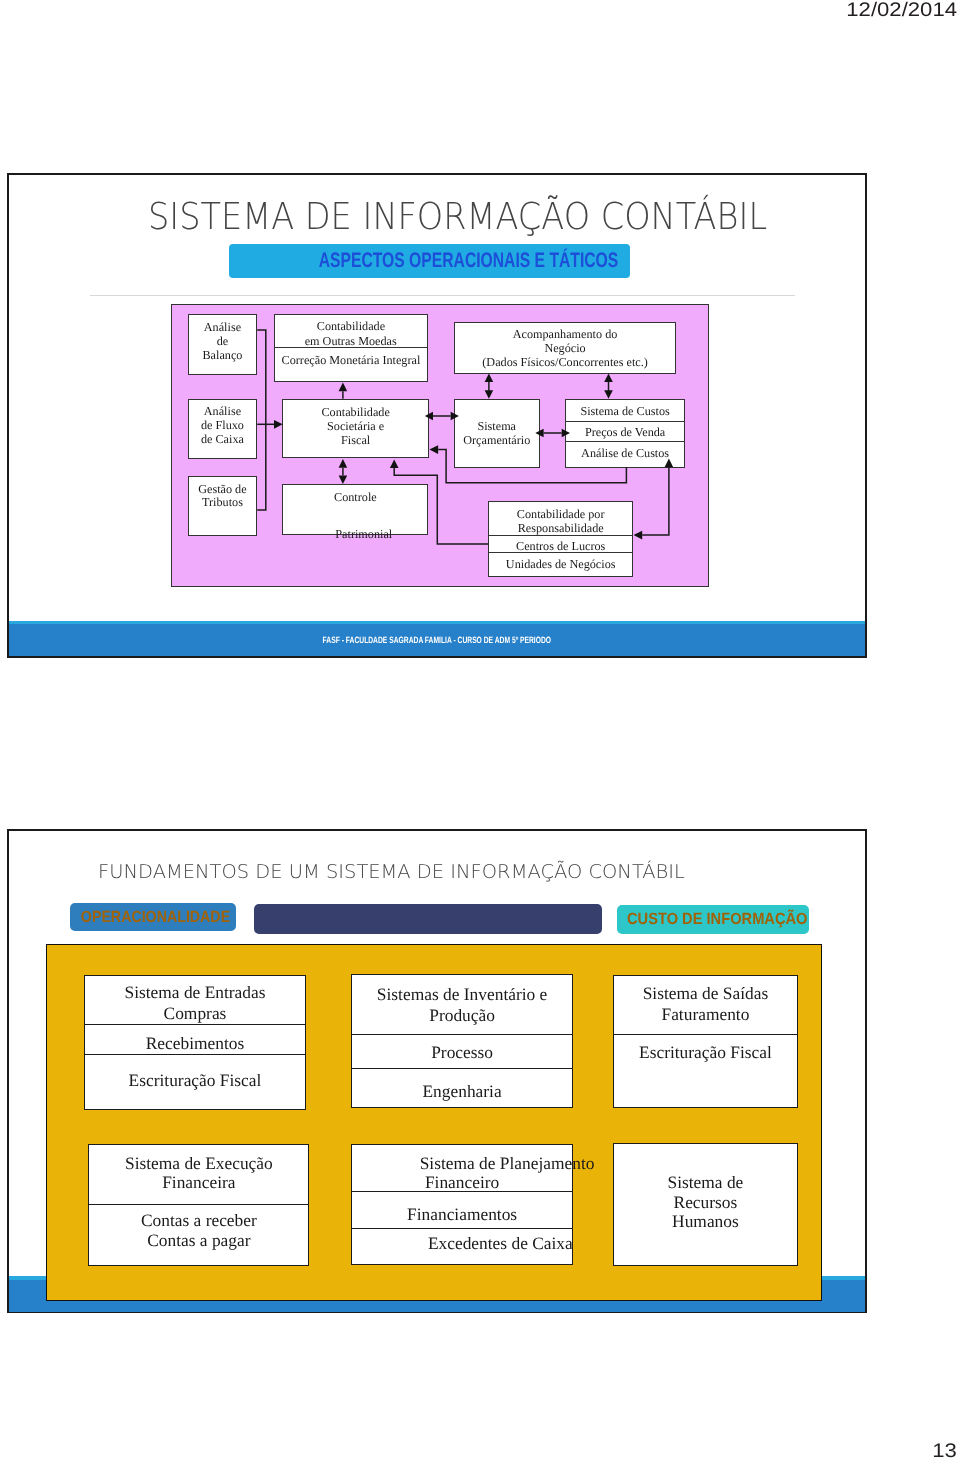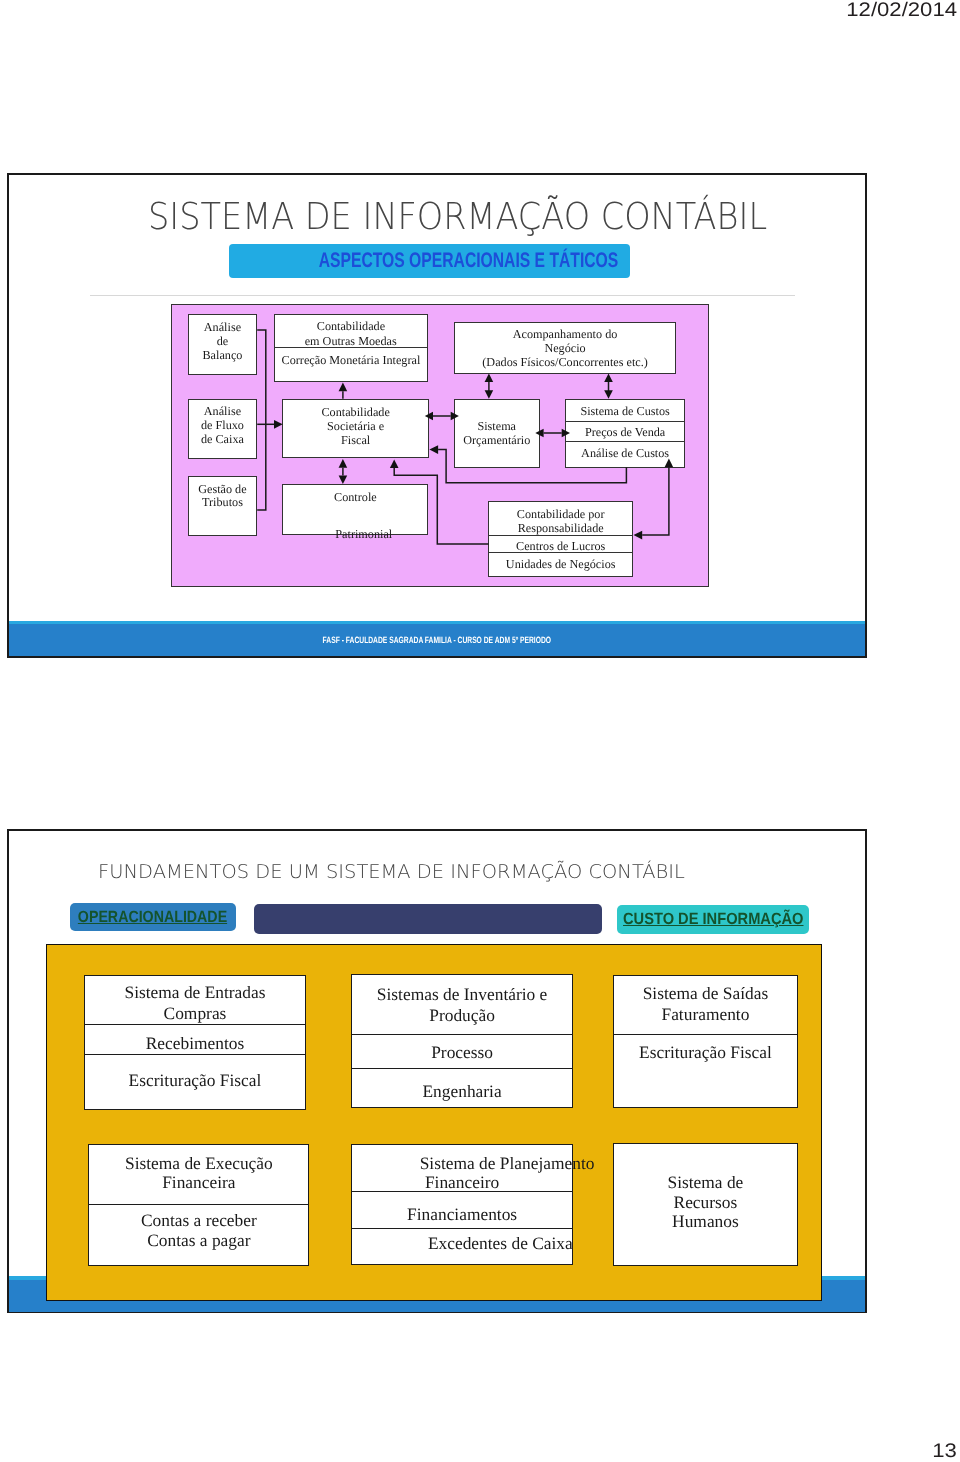--- a/index.html
+++ b/index.html
@@ -42,23 +42,23 @@
   #d1 .sep{position:absolute;left:0;right:0;height:0;border-top:1.5px solid #333;}
   #d1 .t{position:absolute;left:0;right:0;text-align:center;line-height:13.6px;white-space:nowrap;}
   #d1 svg{position:absolute;left:0;top:0;overflow:visible;z-index:5;pointer-events:none;}
 
   
   #s2-title{position:absolute;left:98.4px;top:861px;
             font-size:19px;font-weight:300;color:#434343;
             font-family:"DejaVu Sans","Liberation Sans",sans-serif;white-space:nowrap;
             transform:scaleX(1.024);transform-origin:left top;}
   .s2-badge{position:absolute;border-radius:5px;box-sizing:border-box;}
-  .s2-badge-lbl{position:absolute;color:#14532d;font-weight:bold;font-size:16.3px;
-            display:flex;align-items:center;justify-content:center;white-space:nowrap;
-            font-family:"Liberation Sans",sans-serif;text-decoration:underline;}
+  .s2-badge-lbl{position:absolute;color:#a16207;font-weight:bold;font-size:16.3px;
+            display:flex;align-items:center;justify-content:flex-start;white-space:nowrap;
+            font-family:"Liberation Sans",sans-serif;}
   .s2-badge-lbl>span{display:inline-block;transform-origin:center;}
   #s2-blueband{position:absolute;left:9px;top:1276.3px;width:856px;height:35.5px;background:#2680ca;}
   #s2-blueband-top{position:absolute;left:9px;top:1276.3px;width:856px;height:4px;background:#29a8e0;}
   #s2-inner{position:absolute;left:46.4px;top:944.3px;width:776.1px;height:357.2px;
             border:1.6px solid #111;box-sizing:border-box;background:#eab308;z-index:2;
             font-family:"Liberation Serif","DejaVu Serif",serif;color:#1a1a1a;font-size:17.4px;}
   #s2-inner .bx{position:absolute;border:1.6px solid #1c1c1c;box-sizing:border-box;background:#fff;}
   #s2-inner .sep{position:absolute;left:0;right:0;height:0;border-top:1.6px solid #1c1c1c;}
   #s2-inner .t{position:absolute;left:0;right:0;text-align:center;line-height:19.3px;white-space:nowrap;}
 </style>

